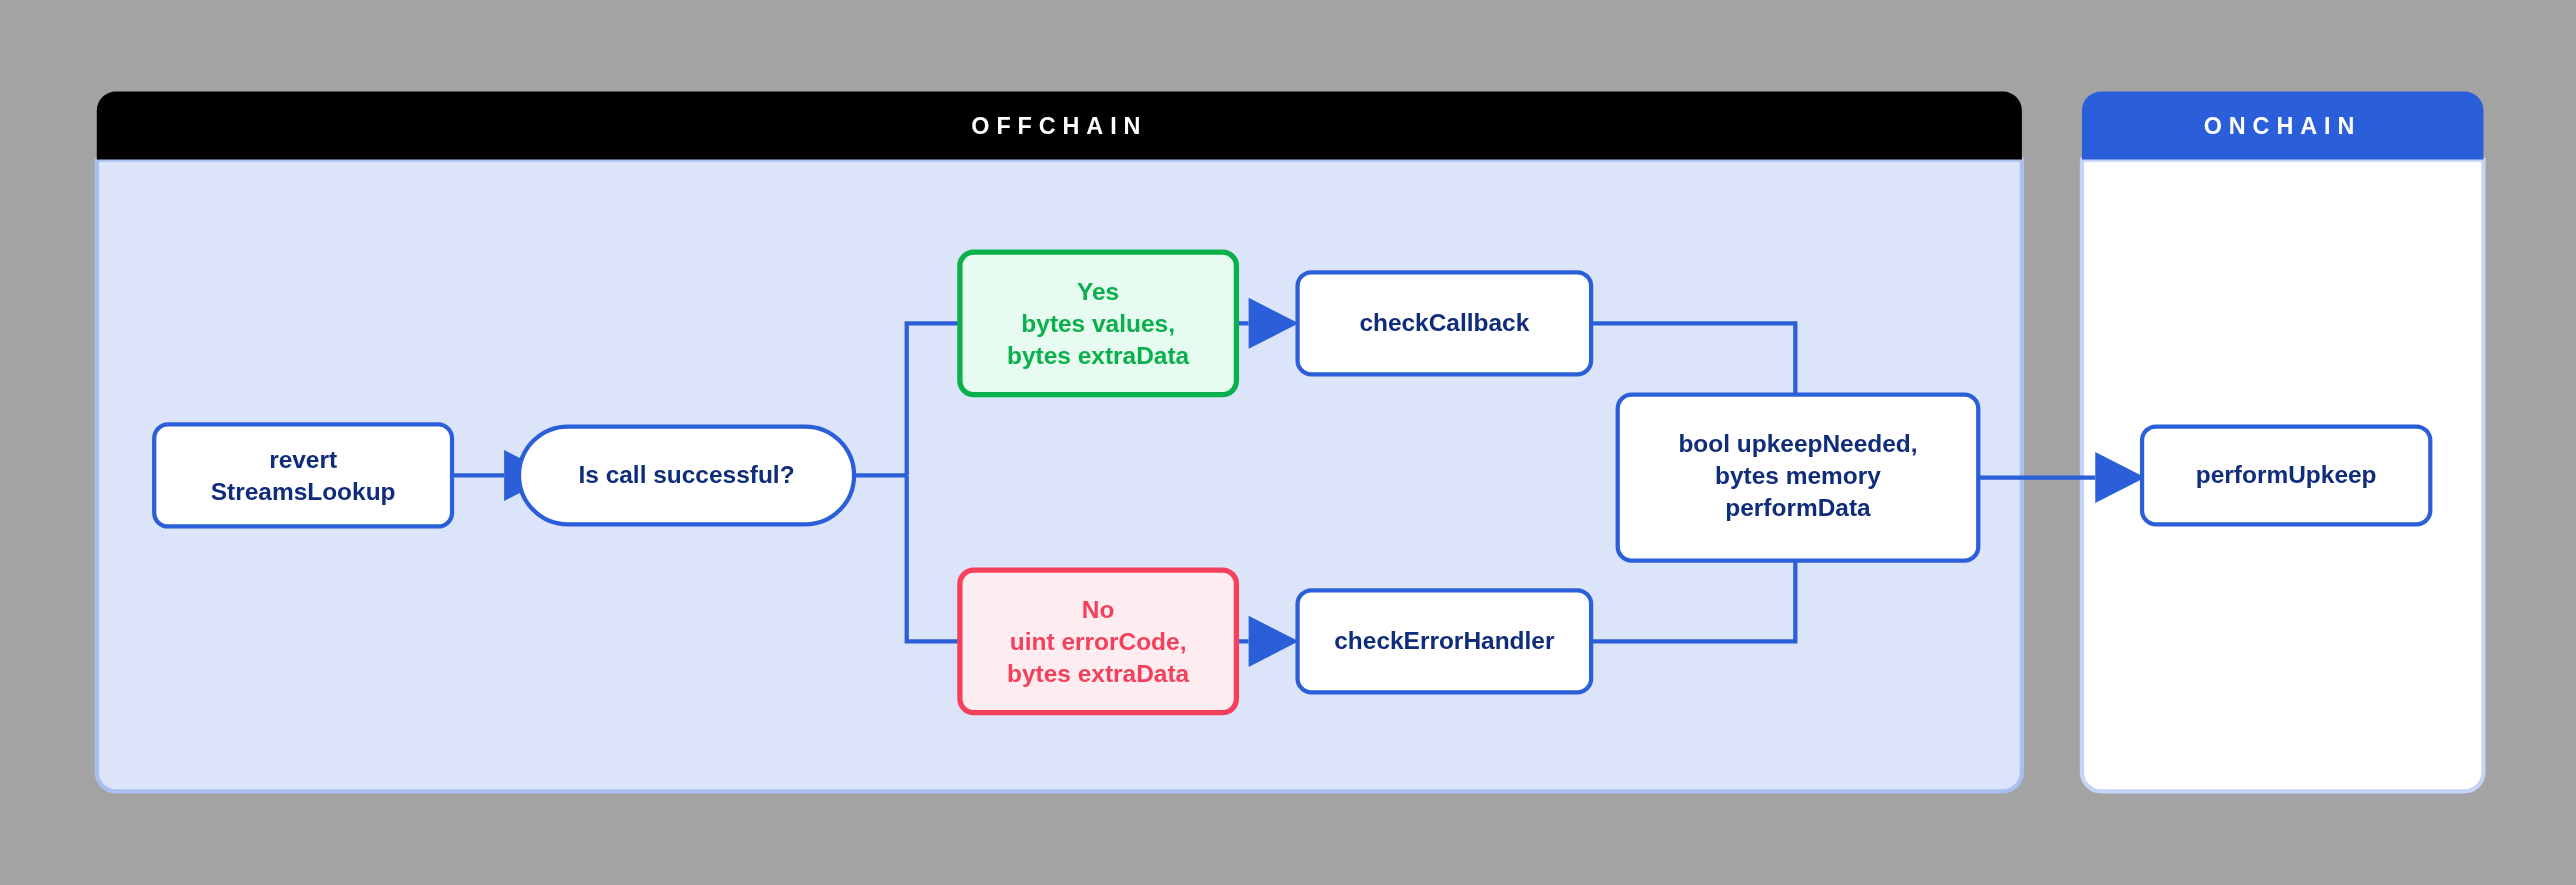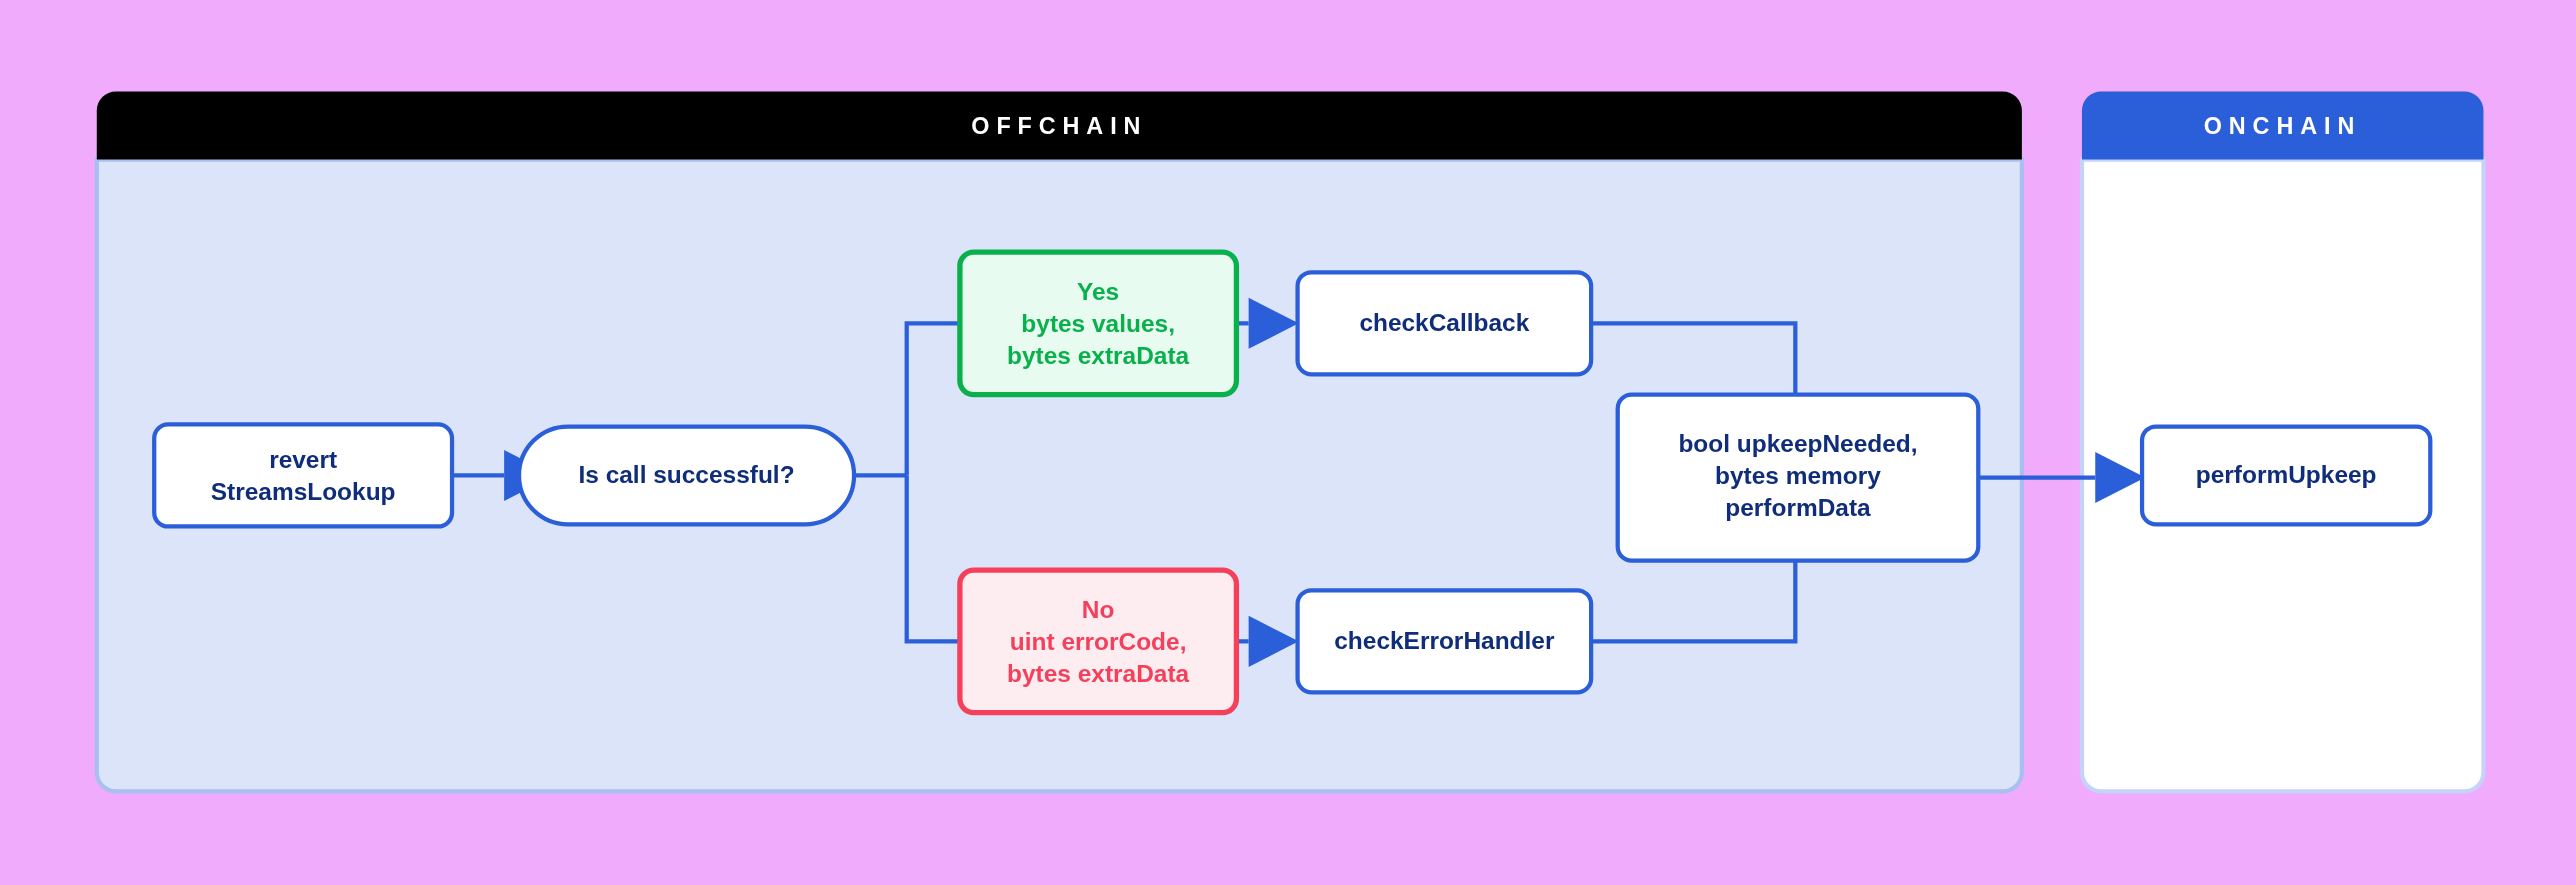--- a/index.html
+++ b/index.html
@@ -1,17 +1,17 @@
 <!DOCTYPE html>
 <html style="font-size:8.5px"><head>
 <meta charset="utf-8">
 <style>
   html,body{margin:0;padding:0;background:#ffffff;}
   body{width:2576px;height:886px;font-family:"Liberation Sans",sans-serif;overflow:hidden;}
-  #stage{position:relative;width:2576px;height:886px;background:#f0abfc;}
+  #stage{position:relative;width:2576px;height:886px;background:#a3a3a3;}
   svg#diagram{position:absolute;inset:0;width:2576px;height:886px;display:block;}
 
   .panel-title{
     font-weight:700;
     font-size:44px;
     letter-spacing:13px;
     fill:#ffffff;
     text-anchor:middle;
     dominant-baseline:middle;
   }

